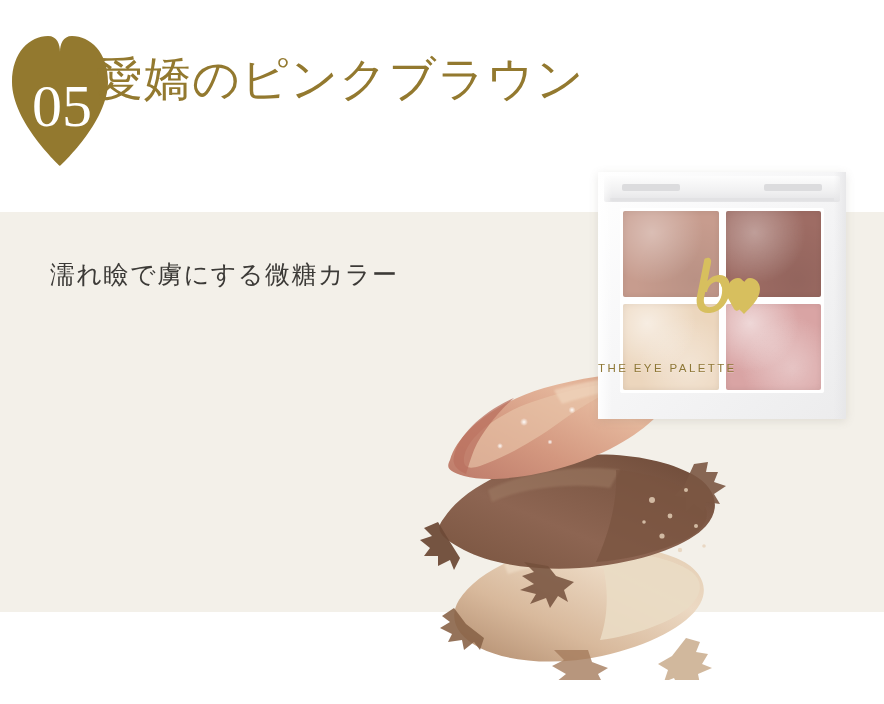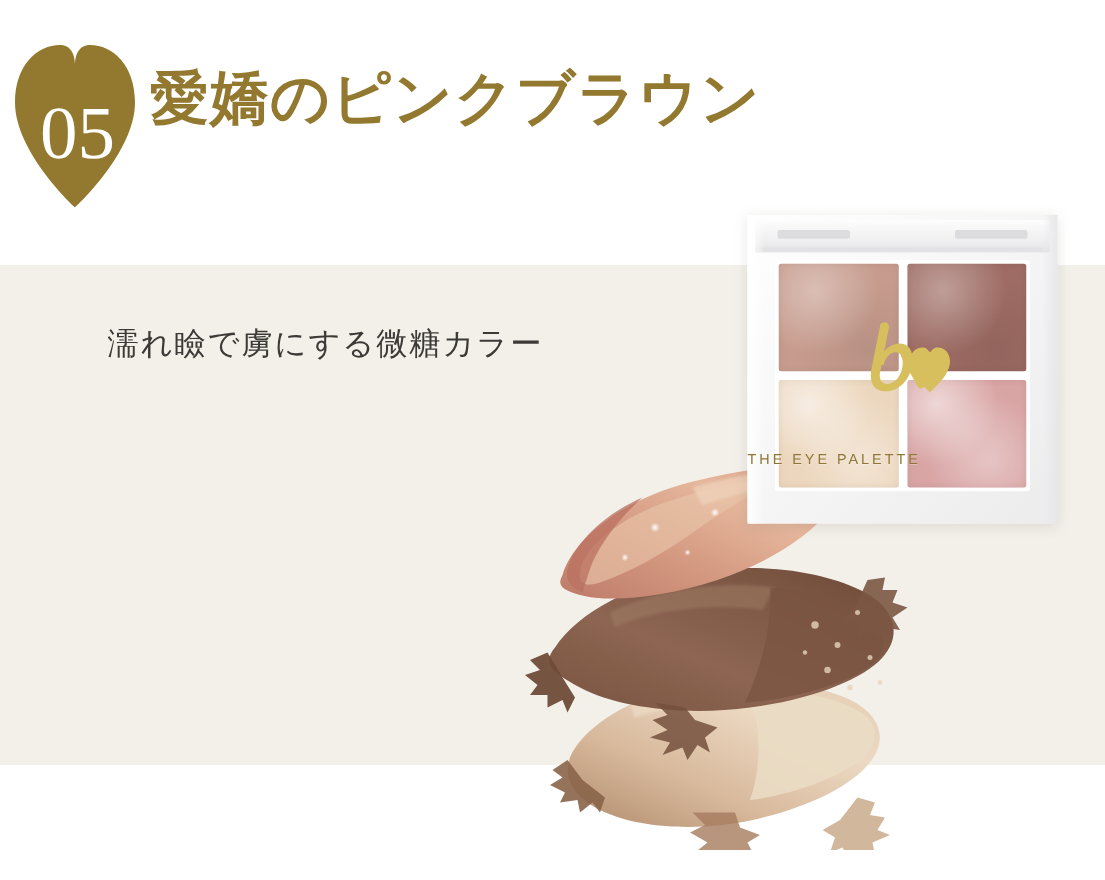--- a/index.html
+++ b/index.html
@@ -43,41 +43,40 @@
     color:#ffffff;
     font-family:"Liberation Serif", serif;
     font-size:60px;
     font-weight:400;
     letter-spacing:0px;
     padding-left:4px;
     padding-top:16px;
   }
   .headline {
     position:absolute;
-    left:120px; top:55px;
+    left:96px; top:55px;
     color:#93792f;
     font-family:"DejaVu Serif", serif;
     font-size:47px;
-    font-weight:700;
+    font-weight:400;
     letter-spacing:1px;
     white-space:nowrap;
     line-height:1;
   }
 
   
   .subtitle {
     position:absolute;
     left:50px; top:258px;
     color:#3c3a37;
     font-family:"DejaVu Sans", sans-serif;
     font-size:25px;
     font-weight:400;
     letter-spacing:1.5px;
     white-space:nowrap;
-    margin-left:36px;
   }
 
   
   .swatch-art {
     position:absolute;
     left:404px; top:350px;
     width:330px; height:330px;
   }
   .swatch-art svg { display:block; width:330px; height:330px; }
 

